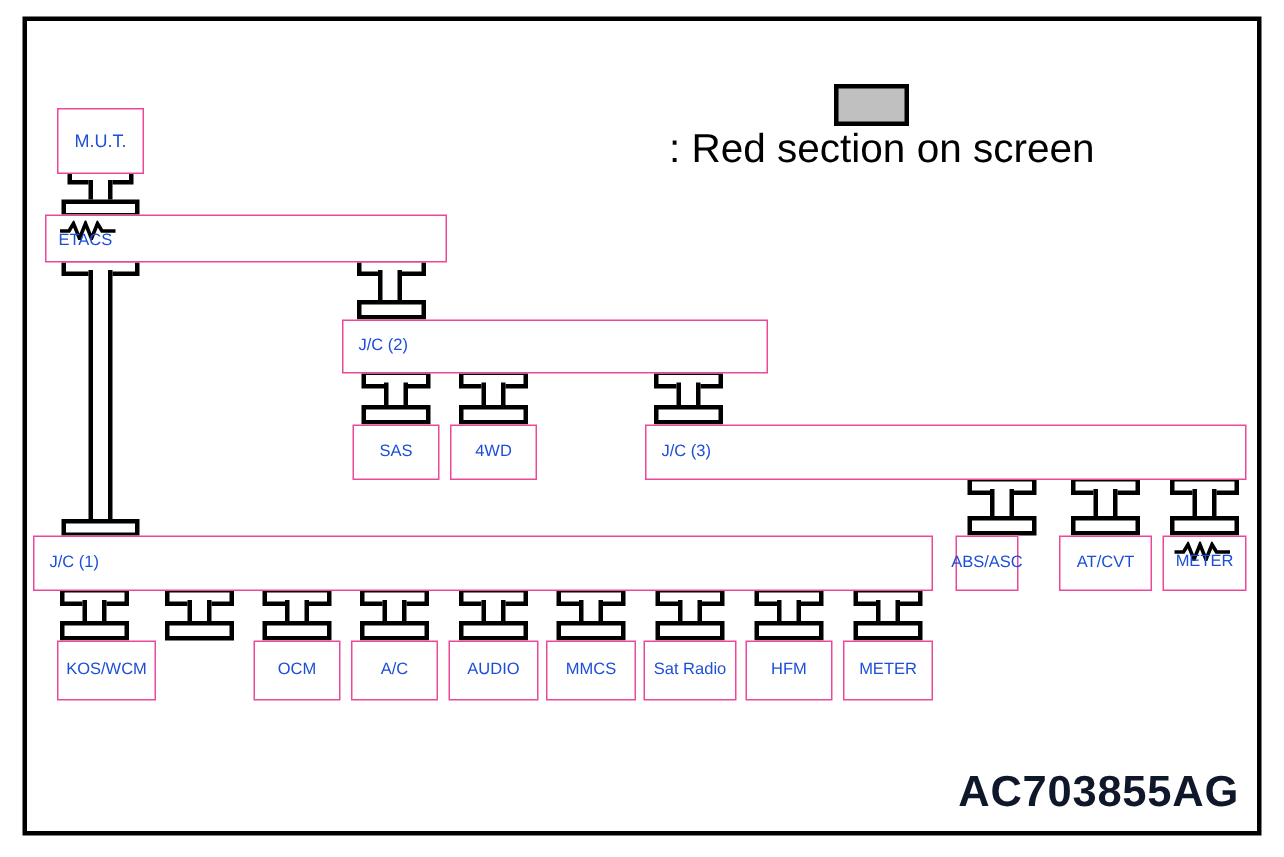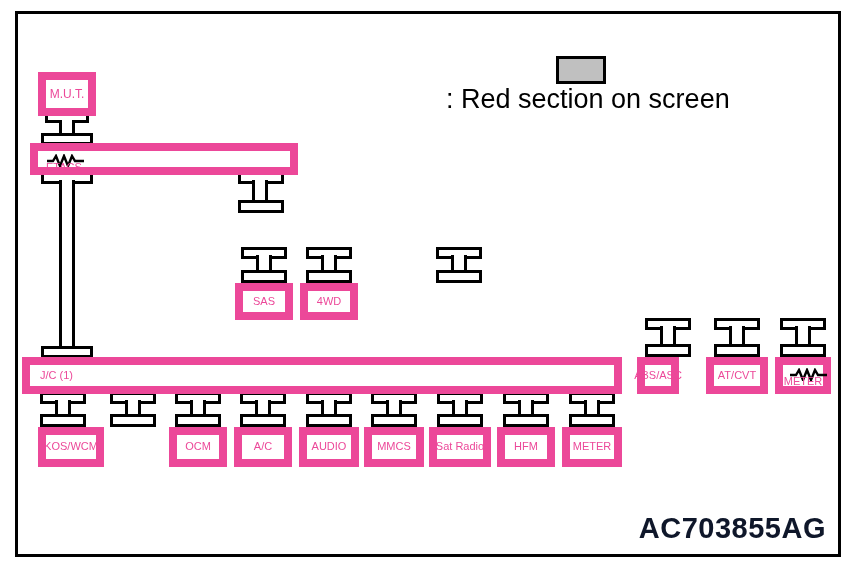--- a/index.html
+++ b/index.html
@@ -25,26 +25,26 @@
     top: 11px;
     width: 826px;
     height: 546px;
     border: 3px solid #000000;
     box-sizing: border-box;
   }
   
   .node {
     position: absolute;
     box-sizing: border-box;
-    border: 8px solid #ec4899;
+    border: 1px solid #ec4899;
     background: #ffffff;
     display: flex;
     align-items: center;
     justify-content: center;
-    color: #ec4899;
+    color: #1d4ed8;
     line-height: 1.05;
     white-space: nowrap;
   }
   
   .node.bus {
     display: block;
   }
   .node.bus .lbl {
     position: absolute;
     left: 10px;
@@ -195,29 +195,35 @@
     <span class="lbl fs-md">M.U.T.</span>
   </div>
 
   <div class="node bus" style="left:30px; top:143px; width:268px; height:32px;">
     <svg class="wave" style="left:8px; top:3px;" width="40" height="13" viewBox="0 0 40 13">
       <path d="M1 7 H7 L10 2 L14 12 L18 2 L22 12 L26 2 L29 7 H38" fill="none" stroke="#000" stroke-width="2.4" stroke-linejoin="miter"></path>
     </svg>
     <span class="lbl fs-sm" style="position:absolute; left:8px; top:17px; text-align:left;">ETACS</span>
   </div>
 
+  <div class="node bus" style="left:228px; top:213px; width:284px; height:36px;">
+    <span class="lbl fs-sm">J/C (2)</span>
+  </div>
 
   <div class="node" style="left:235px; top:283px; width:58px; height:37px;">
     <span class="lbl fs-sm">SAS</span>
   </div>
 
   <div class="node" style="left:300px; top:283px; width:58px; height:37px;">
     <span class="lbl fs-sm">4WD</span>
   </div>
 
+  <div class="node bus" style="left:430px; top:283px; width:401px; height:37px;">
+    <span class="lbl fs-sm">J/C (3)</span>
+  </div>
 
   <div class="node bus" style="left:22px; top:357px; width:600px; height:37px;">
     <span class="lbl fs-sm">J/C (1)</span>
   </div>
 
   <div class="node" style="left:637px; top:357px; width:42px; height:37px;">
     <span class="lbl fs-sm">ABS/ASC</span>
   </div>
 
   <div class="node" style="left:706px; top:357px; width:62px; height:37px;">

